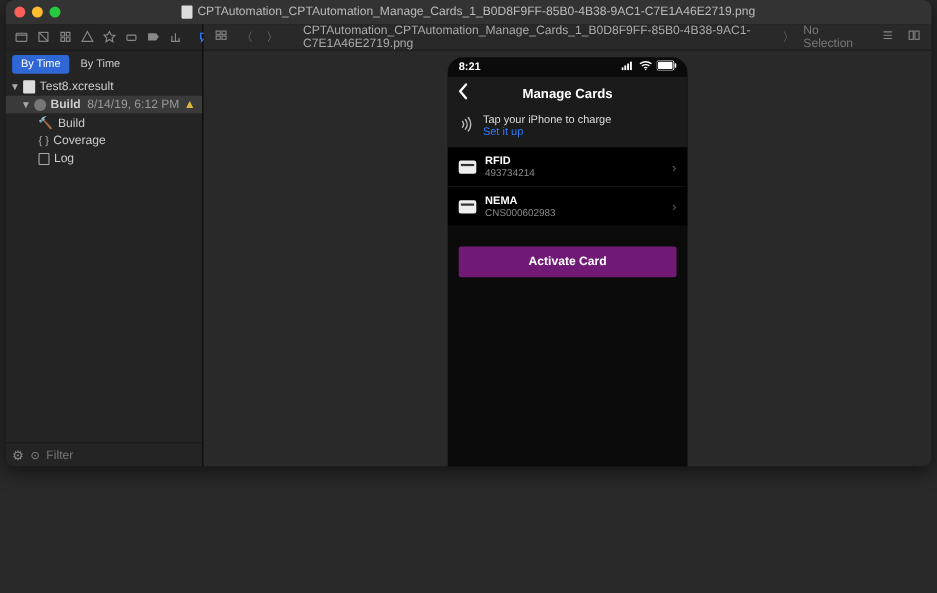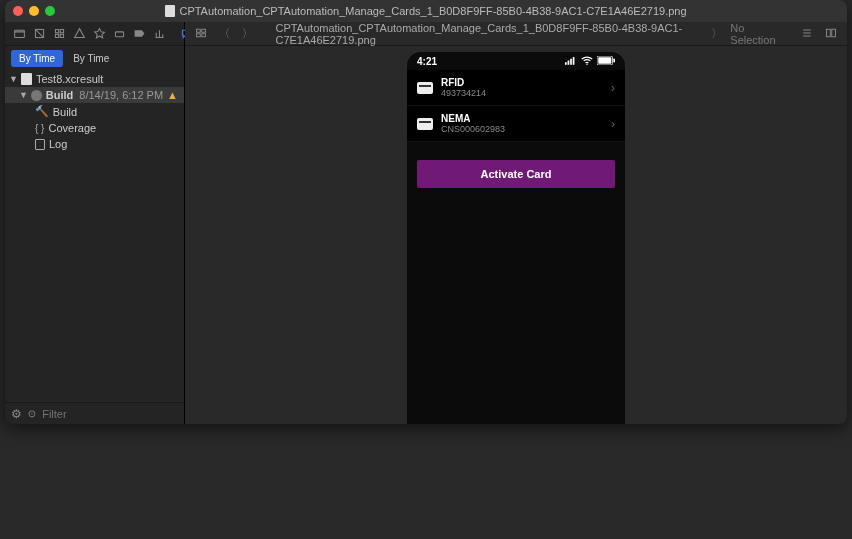--- a/index.html
+++ b/index.html
@@ -202,21 +202,21 @@
           <svg width="12" height="12" viewBox="0 0 16 16" fill="none" stroke="#888" stroke-width="1.3">
               <rect x="2" y="3" width="5" height="10"></rect>
               <rect x="9" y="3" width="5" height="10"></rect>
             </svg>
         </span>
       </div>
 
       <div class="canvas">
         <div class="phone">
           <div class="statusbar">
-            <span style="font-weight:600;">4:21</span>
+            <span style="font-weight:600;">8:21</span>
             <span class="sp"></span>
             <span class="sig">
               <svg width="12" height="9" viewBox="0 0 14 10">
                   <rect x="0" y="7" width="2" height="3" fill="#fff"></rect>
                   <rect x="3" y="5" width="2" height="5" fill="#fff"></rect>
                   <rect x="6" y="3" width="2" height="7" fill="#fff"></rect>
                   <rect x="9" y="1" width="2" height="9" fill="#fff"></rect>
                 </svg>
             </span>
             <span class="wifi">
@@ -225,20 +225,39 @@
                   <circle cx="8" cy="11" r="1" fill="#fff" stroke="none"></circle>
                 </svg>
             </span>
             <span class="batt">
               <svg width="18" height="9" viewBox="0 0 22 11">
                   <rect x="0" y="0" width="19" height="11" rx="2" fill="none" stroke="#fff"></rect>
                   <rect x="1.5" y="1.5" width="16" height="8" rx="1" fill="#fff"></rect>
                   <rect x="20" y="3" width="2" height="5" rx="1" fill="#fff"></rect>
                 </svg>
             </span>
+          </div>
+          <div class="p-nav">
+            <span class="back">
+              <svg width="12" height="16" viewBox="0 0 12 18" fill="none" stroke="#fff" stroke-width="2.4" stroke-linecap="round" stroke-linejoin="round">
+                  <path d="M9 2L3 9l6 7"></path>
+                </svg>
+            </span>
+            <span class="ttl">Manage Cards</span>
+          </div>
+          <div class="p-banner">
+            <span class="bicon">
+              <svg width="14" height="14" viewBox="0 0 16 16" fill="none" stroke="#bbb" stroke-width="1.5" stroke-linecap="round">
+                  <path d="M4 5a5 5 0 010 6M7 3a8 8 0 010 10M10 1a11 11 0 010 14"></path>
+                </svg>
+            </span>
+            <div class="btxt">
+              <div class="t1">Tap your iPhone to charge</div>
+              <div class="t2">Set it up</div>
+            </div>
           </div>
           <div class="p-list">
             <div class="p-row">
               <div class="cicon"></div>
               <div class="txts">
                 <div class="l1">RFID</div>
                 <div class="l2">493734214</div>
               </div>
               <div class="chev">›</div>
             </div>

